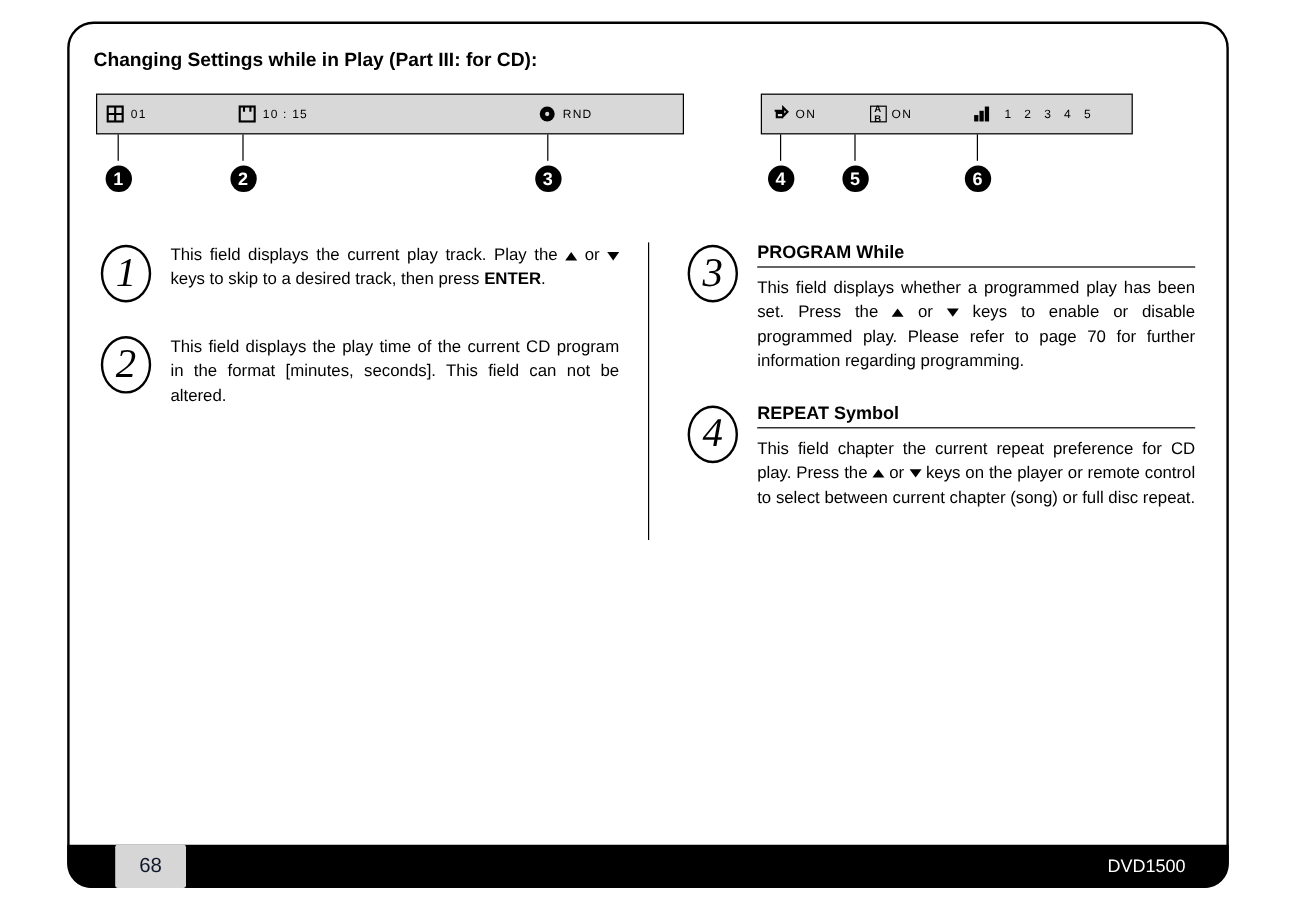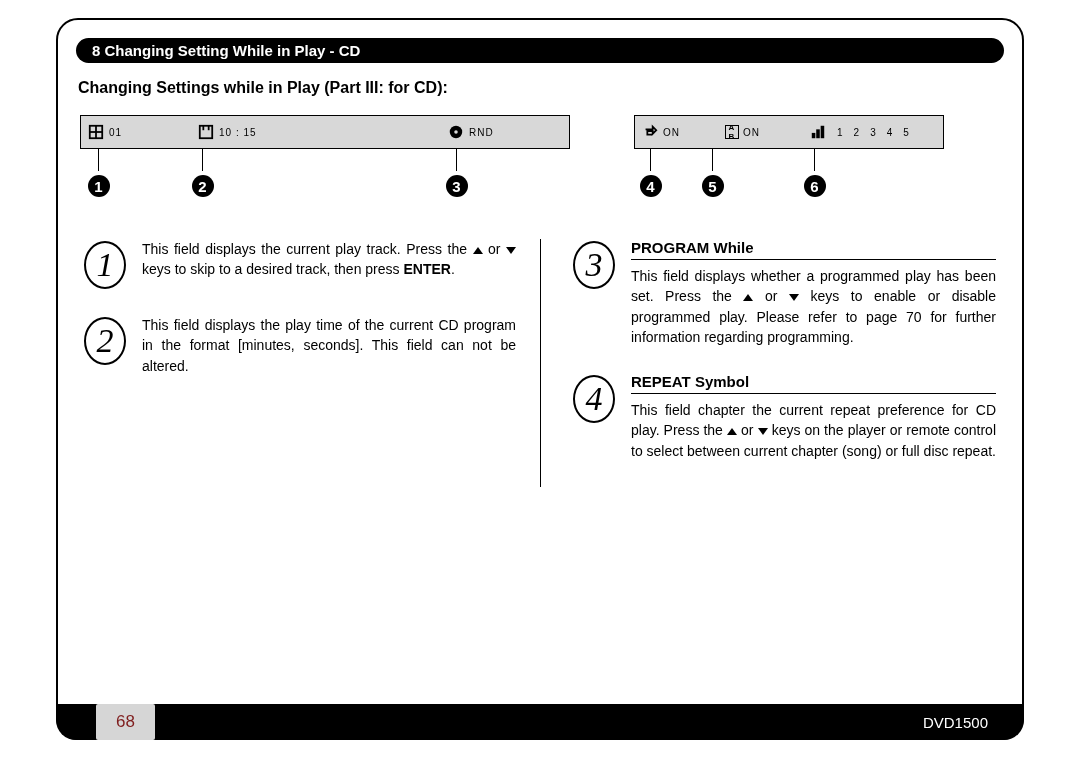--- a/index.html
+++ b/index.html
@@ -81,31 +81,30 @@
   .tri-up, .tri-down { display:inline-block; width:0; height:0; vertical-align: middle; }
   .tri-up  { border-left:5px solid transparent; border-right:5px solid transparent; border-bottom:7px solid #000; }
   .tri-down{ border-left:5px solid transparent; border-right:5px solid transparent; border-top:7px solid #000; }
   .footer-bar {
     position: absolute; left: -2px; right: -2px; bottom: -2px; height: 36px;
     background:#000; color:#fff;
     border-bottom-left-radius: 20px; border-bottom-right-radius: 20px;
     display:flex; align-items:center;
   }
   .footer-bar .page-chip {
-    background:#d6d6d6; color:#7f1d1d; height: 100%; display:flex; align-items:center;
+    background:#d6d6d6; color:#0f172a; height: 100%; display:flex; align-items:center;
     padding: 0 20px; font-size: 17px; margin-left: 40px; border-radius: 2px;
   }
   .footer-bar .model { margin-left:auto; margin-right: 36px; font-size: 15px; }
 </style>
 </head>
 <body>
 
 <div class="page-frame">
 
-  <div class="chapter-bar">8 Changing Setting While in Play - CD</div>
 
   <div class="heading">Changing Settings while in Play (Part III: for CD):</div>
 
   <div class="display-row">
     <div style="position:relative">
       <div class="lcd-box lcd-left">
         <span class="lcd-cell" style="width:110px">
           <span class="ico">
             <svg viewBox="0 0 18 18" width="16" height="16">
                 <rect x="2" y="2" width="14" height="14" fill="none" stroke="#000" stroke-width="2"></rect>
@@ -197,21 +196,21 @@
       </div>
     </div>
   </div>
 
   <div class="columns">
     <div class="col left">
       <div class="item">
         <div class="big-num">1</div>
         <div class="item-body">
           <div class="item-text">
-            <span>This field displays the current play track. Press the </span><span class="tri-up"></span><span> or </span><span class="tri-down"></span><span> keys to skip to a desired track, then press </span><b>ENTER</b><span>.</span>
+            <span>This field displays the current play track. Play the </span><span class="tri-up"></span><span> or </span><span class="tri-down"></span><span> keys to skip to a desired track, then press </span><b>ENTER</b><span>.</span>
           </div>
         </div>
       </div>
       <div class="item">
         <div class="big-num">2</div>
         <div class="item-body">
           <div class="item-text">This field displays the play time of the current CD program in the format [minutes, seconds]. This field can not be altered.</div>
         </div>
       </div>
     </div>

